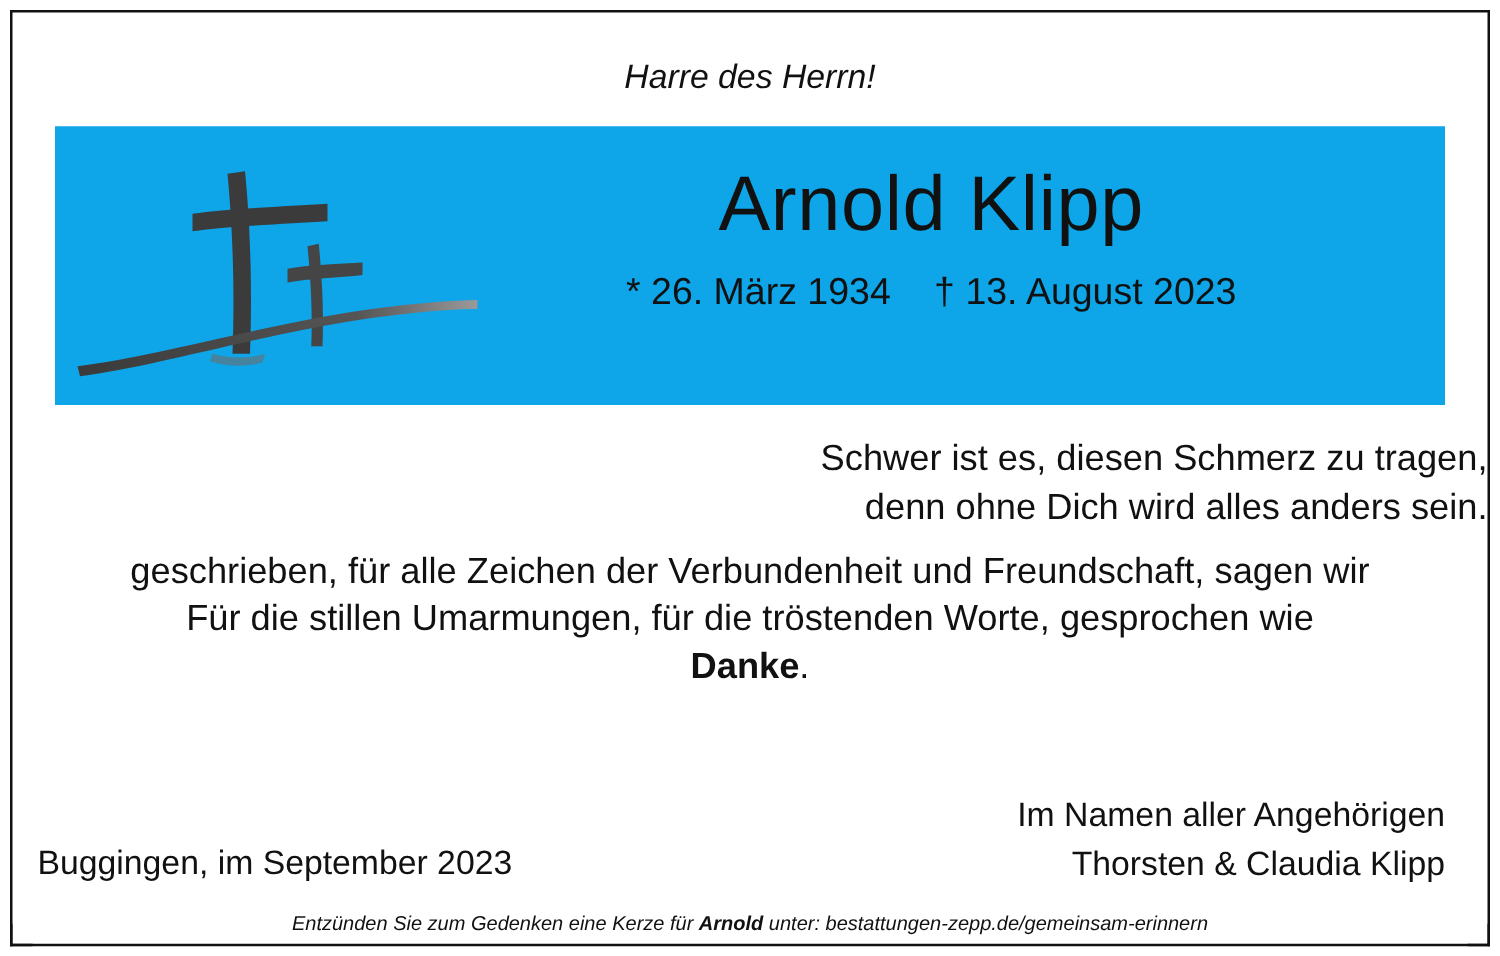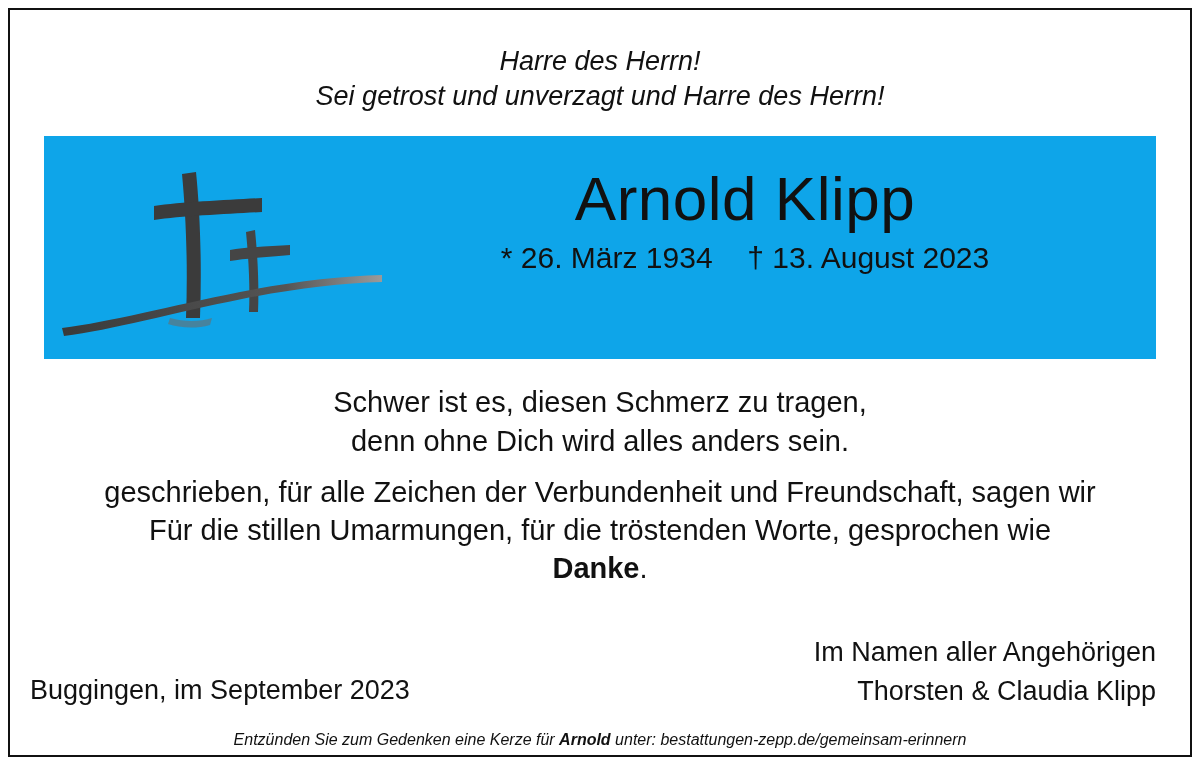--- a/index.html
+++ b/index.html
@@ -90,36 +90,36 @@
     text-align: center;
   }
   .deceased-name {
     font-size: 62px;
     font-weight: 400;
     letter-spacing: 0.5px;
     line-height: 1.05;
     color: #111;
   }
   .dates {
-    margin-top: 10px;
+    margin-top: 21px;
     font-size: 30px;
     color: #111;
     white-space: nowrap;
   }
   .dates .sep { display: inline-block; width: 18px; }
 
   
   .poem {
     text-align: center;
     font-size: 29px;
     line-height: 1.33;
     margin-top: 24px;
     color: #111;
   }
-  .poem .line { display: block; }
+  .poem .line { display: block; text-align: right; }
 
   .thanks {
     text-align: center;
     font-size: 29px;
     line-height: 1.30;
     margin-top: 14px;
     color: #111;
   }
   .thanks .line { display: block; }
   .thanks .danke { font-weight: bold; }
@@ -167,21 +167,20 @@
 <div class="obituary">
 
   <div class="frame-border"></div>
   <div class="corner-mark bl"></div>
   <div class="corner-mark br"></div>
 
   <div class="content">
 
     <div class="verse">
       <span class="line">Harre des Herrn!</span>
-      <span class="line">Sei getrost und unverzagt und Harre des Herrn!</span>
     </div>
 
     <div class="banner">
 
       <svg class="cross-art" viewBox="0 0 340 205" xmlns="http://www.w3.org/2000/svg">
         <defs>
           <linearGradient id="g1" x1="0" y1="0" x2="1" y2="0">
             <stop offset="0%" stop-color="#3a3a3a"></stop>
             <stop offset="70%" stop-color="#555"></stop>
             <stop offset="100%" stop-color="#9a9a9a"></stop>

